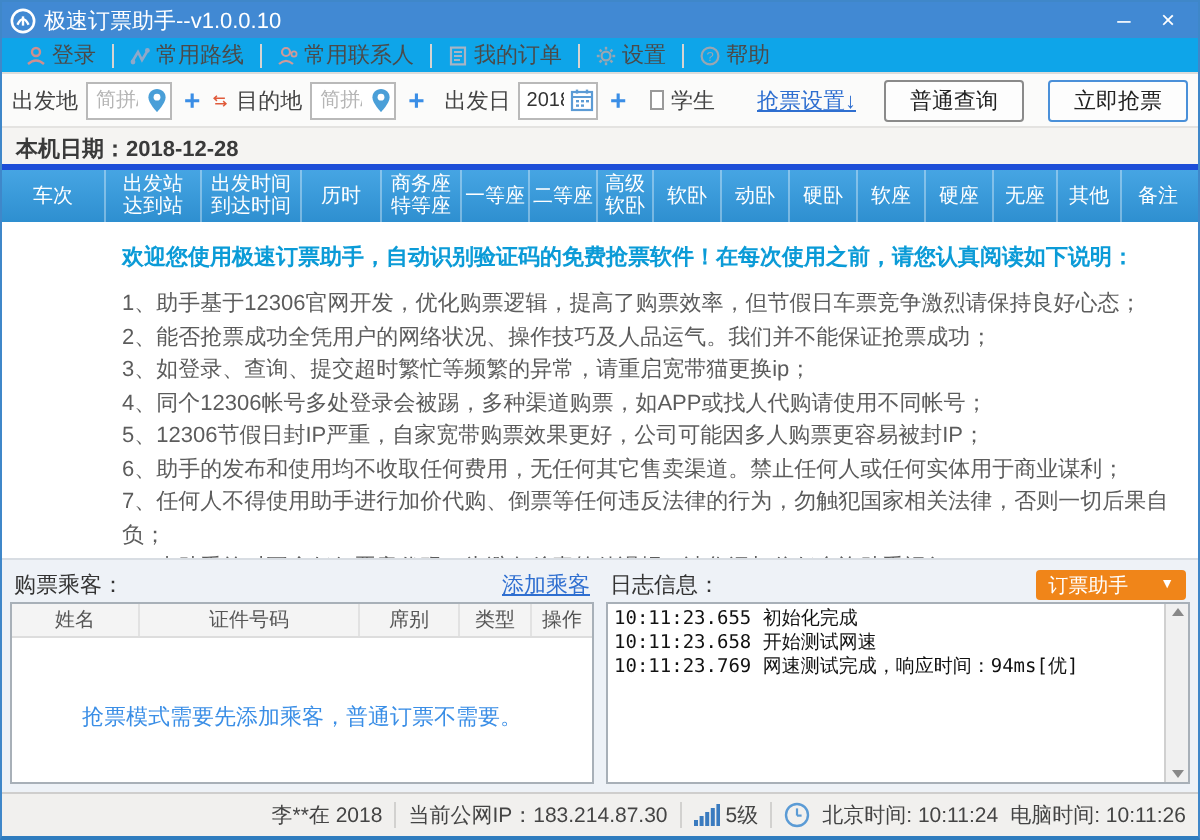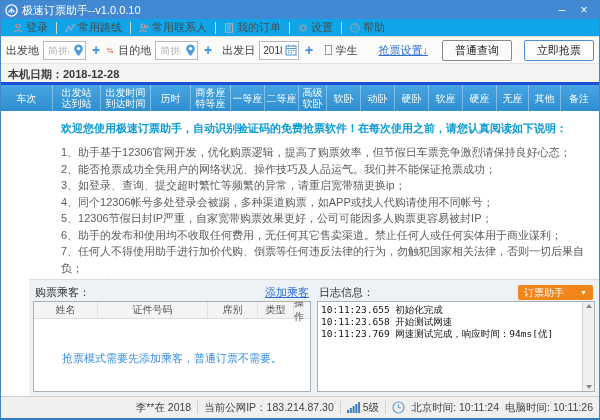--- a/index.html
+++ b/index.html
@@ -43,21 +43,21 @@
   .th { display:flex; align-items:center; justify-content:center; text-align:center; font-size:10px; line-height:11px; white-space:pre-line; border-right:1px solid rgba(255,255,255,0.35); }
   .c0{width:52px}.c1{width:48px}.c2{width:50px}.c3{width:40px}.c4{width:40px}.c5{width:34px}.c6{width:34px}.c7{width:28px}
   .c8{width:34px}.c9{width:34px}.c10{width:34px}.c11{width:34px}.c12{width:34px}.c13{width:32px}.c14{width:32px}.c15{width:36px;border-right:none}
 
   
   .notice { flex:0 0 168px; background:#fff; padding:10px 10px 0 60px; overflow:hidden; }
   .welcome { color:#0b9bd7; font-weight:bold; margin-bottom:8px; }
   .notice-item { color:#5c5c5c; line-height:16.5px; }
 
   
-  .bottom { flex:1; background:#eef2f7; display:flex; gap:6px; padding:4px; border-top:1px solid #d8dde3;margin-left:28px; }
+  .bottom { flex:1; background:#eef2f7; display:flex; gap:6px; padding:4px; border-top:1px solid #d8dde3; }
   .panel { flex:1; display:flex; flex-direction:column; min-width:0; }
   .panel-head { height:17px; display:flex; align-items:center; justify-content:space-between; padding:0 2px; }
   .panel-title { color:#333; }
   .panel-box { flex:1; background:#fff; border:1px solid #a8b0b8; position:relative; overflow:hidden; }
   .ptable-head { display:flex; height:17px; background:#f4f4f4; border-bottom:1px solid #ddd; }
   .pth { display:flex; align-items:center; justify-content:center; font-size:10px; color:#555; border-right:1px solid #e2e2e2; }
   .p0{width:64px}.p1{width:110px}.p2{width:50px}.p3{width:36px}.p4{flex:1;border-right:none}
   .empty-hint { color:#3a8ee6; text-align:center; margin-top:32px; font-size:11px; }
   .mode-btn { height:15px; background:#f08519; color:#fff; border:none; border-radius:2px; font-size:10px; padding:0 6px; display:flex; align-items:center; gap:16px; cursor:pointer; font-family:inherit; }
   .mode-btn .caret { font-size:7px; }

